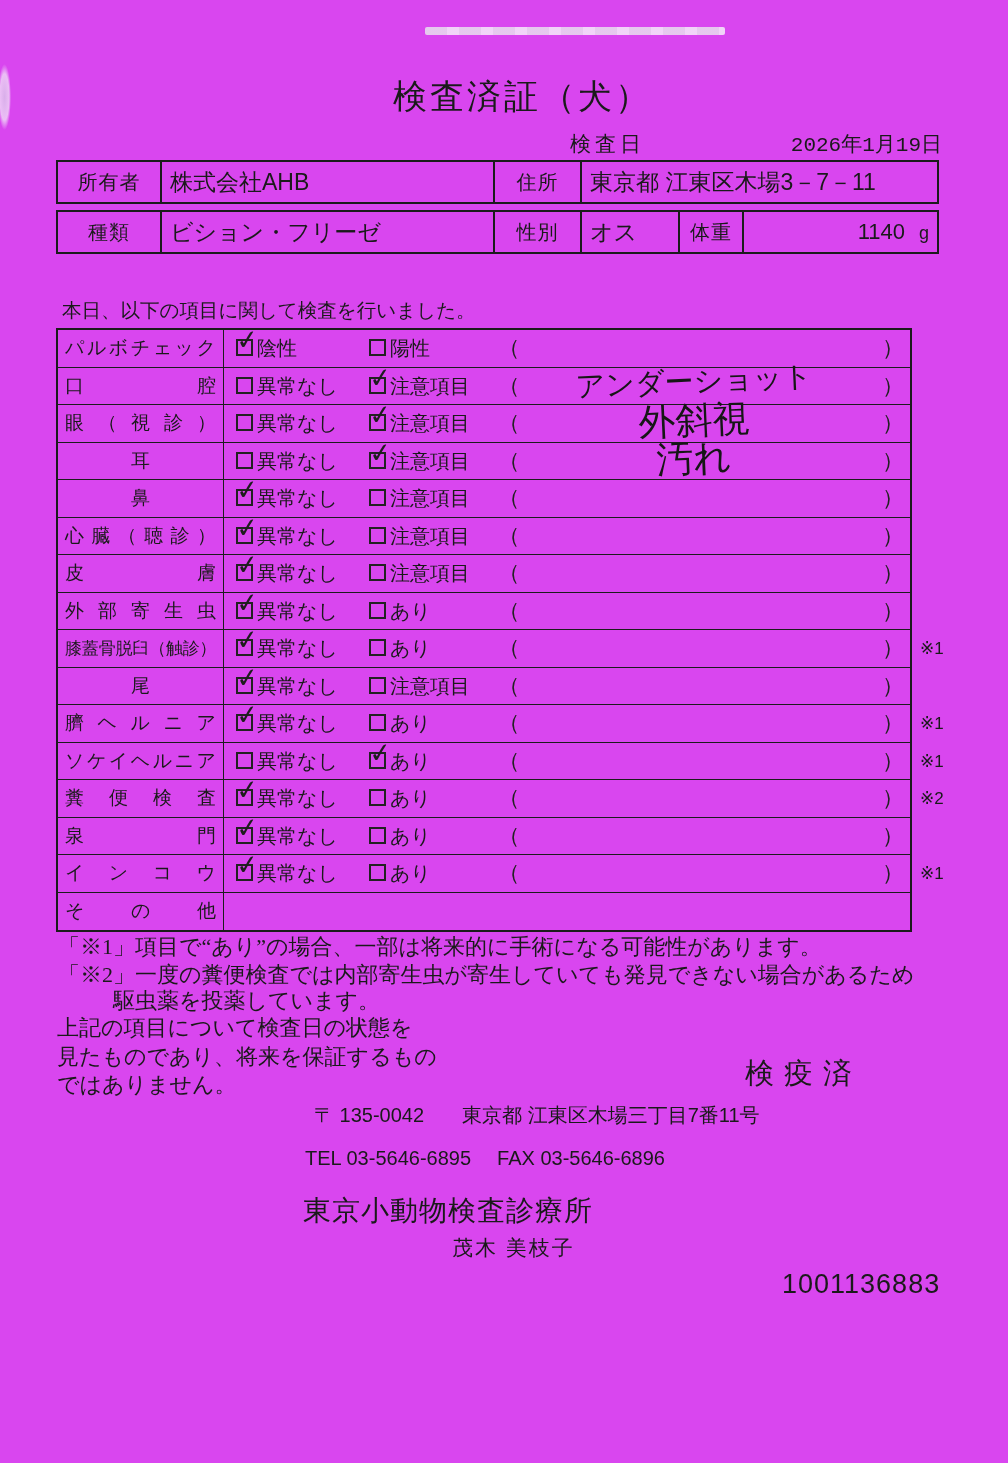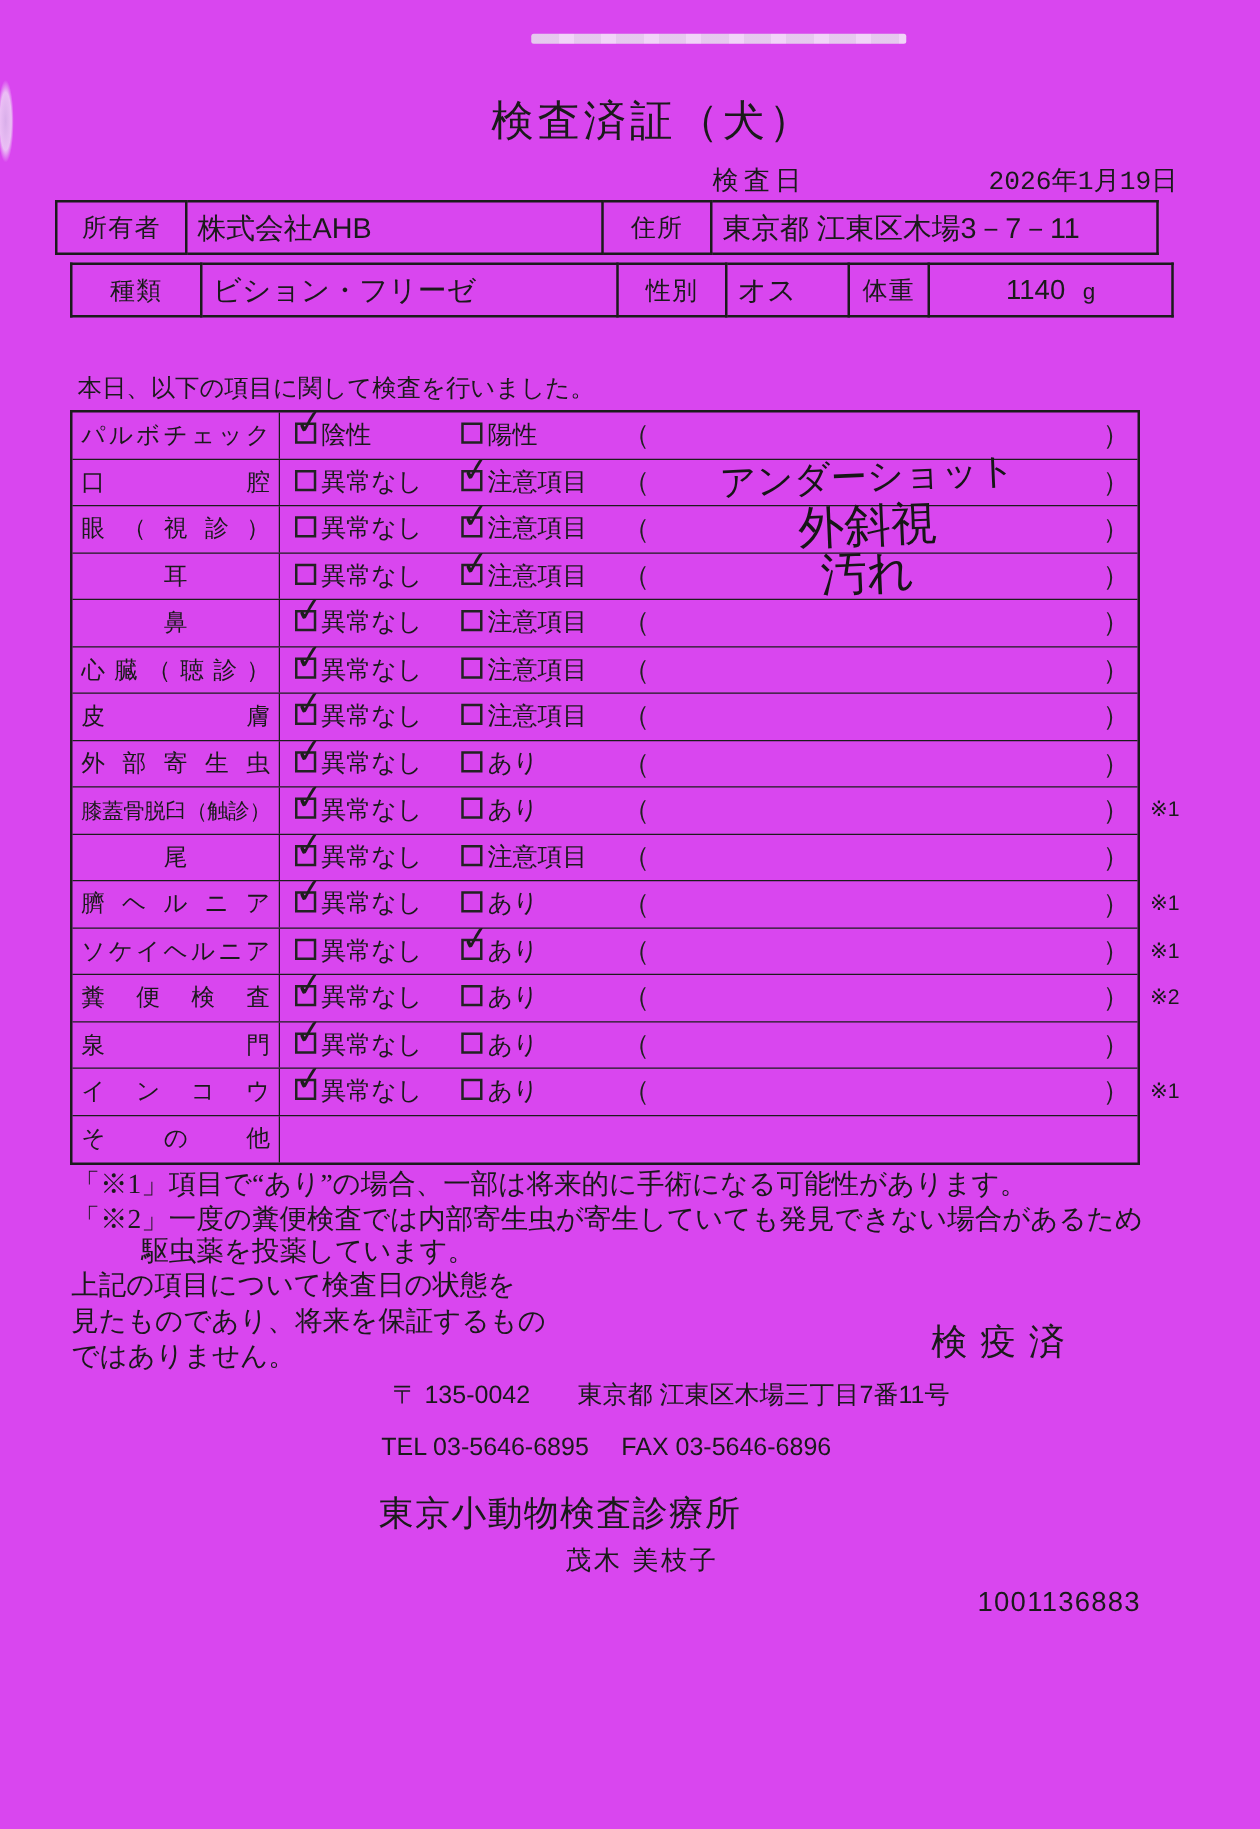--- a/index.html
+++ b/index.html
@@ -17,24 +17,24 @@
   
   #title{left:393px;top:74px;font-size:34px;letter-spacing:3px;font-weight:500;}
   #insp-date-label{left:570px;top:130px;font-size:21px;letter-spacing:4px;}
   #insp-date{left:770px;top:130px;width:172px;font-size:21px;text-align:right;font-family:Liberation Mono, monospace;}
 
   
   table.info{border-collapse:collapse;table-layout:fixed;}
   table.info td{border:2px solid #1b1b1b;padding:0 8px;height:40px;overflow:hidden;white-space:nowrap;}
   td.lbl{text-align:center;font-size:20px;letter-spacing:1px;padding:0 2px;}
   td.val{font-size:23px;}
-  #owner-table{left:44px;top:160px;width:881px;padding-left:36px;}
+  #owner-table{left:56px;top:160px;width:881px;padding-left:36px;}
   #animal-table{left:56px;top:210px;width:881px;}
   td.num{font-size:24px;}
-  td.wval{text-align:center;font-size:22px;}
+  td.wval{text-align:right;font-size:22px;}
   .unit{font-size:18px;margin-left:14px;}
 
   #intro{left:62px;top:297px;font-size:19.5px;}
 
   
   #exam-table{left:56px;top:328px;width:852px;border:2px solid #1b1b1b;}
   .row{display:flex;height:37.5px;box-sizing:border-box;border-bottom:1.5px solid #1c1c1c;position:relative;}
   .row:last-child{border-bottom:none;}
   .label-cell{width:166px;box-sizing:border-box;border-right:1.5px solid #1c1c1c;
     display:flex;align-items:center;justify-content:space-between;padding:0 7px;
@@ -62,21 +62,21 @@
   
   #statement{left:57px;top:1014px;font-size:22px;line-height:28.5px;font-weight:500;}
 
   #stamp{left:745px;top:1054px;font-size:29px;letter-spacing:10px;font-weight:500;}
 
   .clinic-line{font-size:20px;white-space:nowrap;}
   #postal-line{left:314px;top:1102px;} #postal-line .gap{margin-left:38px;}
   #tel-line{left:305px;top:1147px;} #tel-line .gap{margin-left:26px;}
   #clinic-name{left:303px;top:1192px;font-size:28px;letter-spacing:1px;}
   #vet-name{left:452px;top:1234px;font-size:21px;letter-spacing:2px;}
-  #serial{left:782px;top:1269px;font-size:22px;letter-spacing:1px;}
+  #serial{left:782px;top:1269px;font-size:27px;letter-spacing:1px;}
 </style>
 </head>
 <body>
 
 <div id="page">
 
   <div id="artifact-top" class="abs"></div>
   <div id="artifact-left" class="abs"></div>
 
   <div id="title" class="abs">検査済証（犬）</div>

